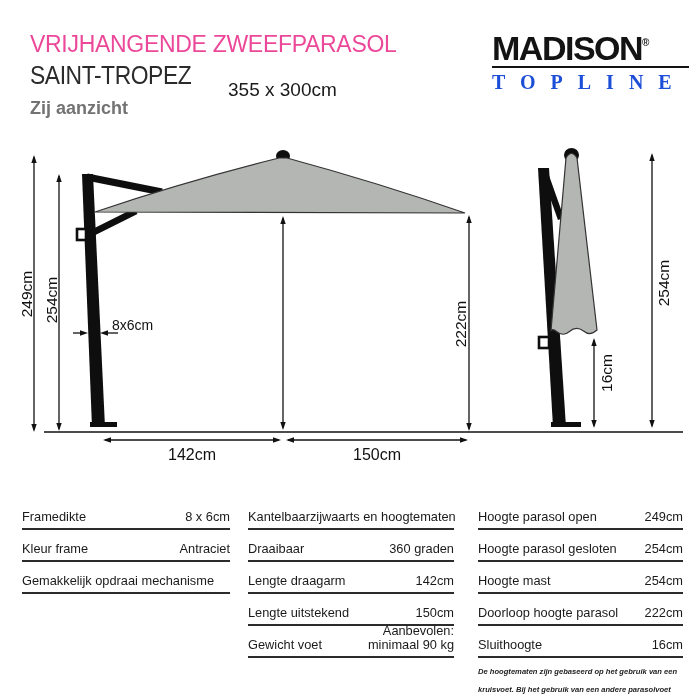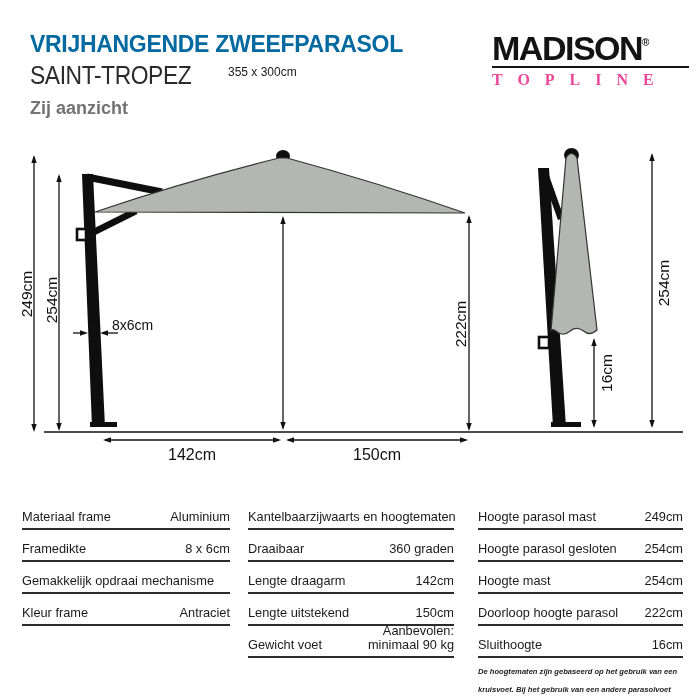--- a/index.html
+++ b/index.html
@@ -1,29 +1,29 @@
 <!DOCTYPE html>
 <html><head>
 <meta charset="utf-8">
 <style>
   * { margin:0; padding:0; box-sizing:border-box; }
   html,body { background:#ffffff; }
   body { width:700px; height:700px; position:relative; font-family:"Liberation Sans", sans-serif; color:#141414; overflow:hidden; }
 
   
-  .title { position:absolute; left:30px; top:31px; font-size:23px; font-weight:700; letter-spacing:-0.3px; color:#0369a1; }
+  .title { position:absolute; left:30px; top:31px; font-size:23px; font-weight:400; letter-spacing:-0.3px; color:#ec4899; }
   .model { position:absolute; left:30px; top:60px; font-size:26px; font-weight:400; color:#2b2b2b; transform:scaleX(0.88); transform-origin:left; letter-spacing:-0.5px; }
-  .size  { position:absolute; left:228px; top:65px; font-size:12px; color:#1a1a1a; }
+  .size  { position:absolute; left:228px; top:79px; font-size:19px; color:#1a1a1a; }
   .view  { position:absolute; left:30px; top:98px; font-size:18px; font-weight:700; color:#737373; }
 
   .logo { position:absolute; left:492px; top:26px; width:198px; }
   .logo .brandname { font-size:34px; font-weight:700; letter-spacing:-1.5px; color:#131313; line-height:34px; white-space:nowrap; }
   .logo .reg { font-size:10px; vertical-align:14px; letter-spacing:0; }
   .logo .rule { border-top:2.5px solid #131313; margin-top:1px; width:197px; }
-  .logo .topline { font-family:"Liberation Serif", serif; font-weight:700; font-size:16px; letter-spacing:15px; margin-top:3px; color:#ec4899; white-space:nowrap; }
+  .logo .topline { font-family:"Liberation Serif", serif; font-weight:700; font-size:20px; letter-spacing:15px; margin-top:3px; color:#1d4ed8; white-space:nowrap; }
 
   
   .diagram { position:absolute; left:0; top:130px; width:700px; height:345px; }
   .dimtxt { font-family:"Liberation Sans", sans-serif; font-size:15.5px; fill:#111; }
   .dimtxt-b { font-family:"Liberation Sans", sans-serif; font-size:16px; fill:#111; }
   .dimtxt-s { font-family:"Liberation Sans", sans-serif; font-size:14px; fill:#111; }
 
   
   .spec-col { position:absolute; top:498px; }
   .spec-col.c1 { left:22px;  width:208px; }
@@ -117,34 +117,30 @@
   <text class="dimtxt-s" x="112" y="200">8x6cm</text>
   <text class="dimtxt" text-anchor="middle" transform="rotate(-90 466 194)" x="466" y="194">222cm</text>
   <text class="dimtxt" text-anchor="middle" transform="rotate(-90 612 243)" x="612" y="243">16cm</text>
   <text class="dimtxt" text-anchor="middle" transform="rotate(-90 669 153)" x="669" y="153">254cm</text>
   <text class="dimtxt-b" text-anchor="middle" x="192" y="330">142cm</text>
   <text class="dimtxt-b" text-anchor="middle" x="377" y="330">150cm</text>
 </svg>
 
 <div class="spec-col c1">
   <div class="spec-row">
-    <span class="lbl">Materiaal frame</span>
-    <span class="val">Aluminium</span>
-  </div>
-  <div class="spec-row">
     <span class="lbl">Framedikte</span>
     <span class="val">8 x 6cm</span>
   </div>
   <div class="spec-row">
+    <span class="lbl">Kleur frame</span>
+    <span class="val">Antraciet</span>
+  </div>
+  <div class="spec-row">
     <span class="lbl">Gemakkelijk opdraai mechanisme</span>
     <span class="val"></span>
-  </div>
-  <div class="spec-row">
-    <span class="lbl">Kleur frame</span>
-    <span class="val">Antraciet</span>
   </div>
 </div>
 
 <div class="spec-col c2">
   <div class="spec-row">
     <span class="lbl">Kantelbaar</span>
     <span class="val">zijwaarts en hoogtematen</span>
   </div>
   <div class="spec-row">
     <span class="lbl">Draaibaar</span>
@@ -159,21 +155,21 @@
     <span class="val">150cm</span>
   </div>
   <div class="spec-row">
     <span class="lbl">Gewicht voet</span>
     <span class="val2"><span>Aanbevolen:</span><br><span>minimaal 90 kg</span></span>
   </div>
 </div>
 
 <div class="spec-col c3">
   <div class="spec-row">
-    <span class="lbl">Hoogte parasol mast</span>
+    <span class="lbl">Hoogte parasol open</span>
     <span class="val">249cm</span>
   </div>
   <div class="spec-row">
     <span class="lbl">Hoogte parasol gesloten</span>
     <span class="val">254cm</span>
   </div>
   <div class="spec-row">
     <span class="lbl">Hoogte mast</span>
     <span class="val">254cm</span>
   </div>

